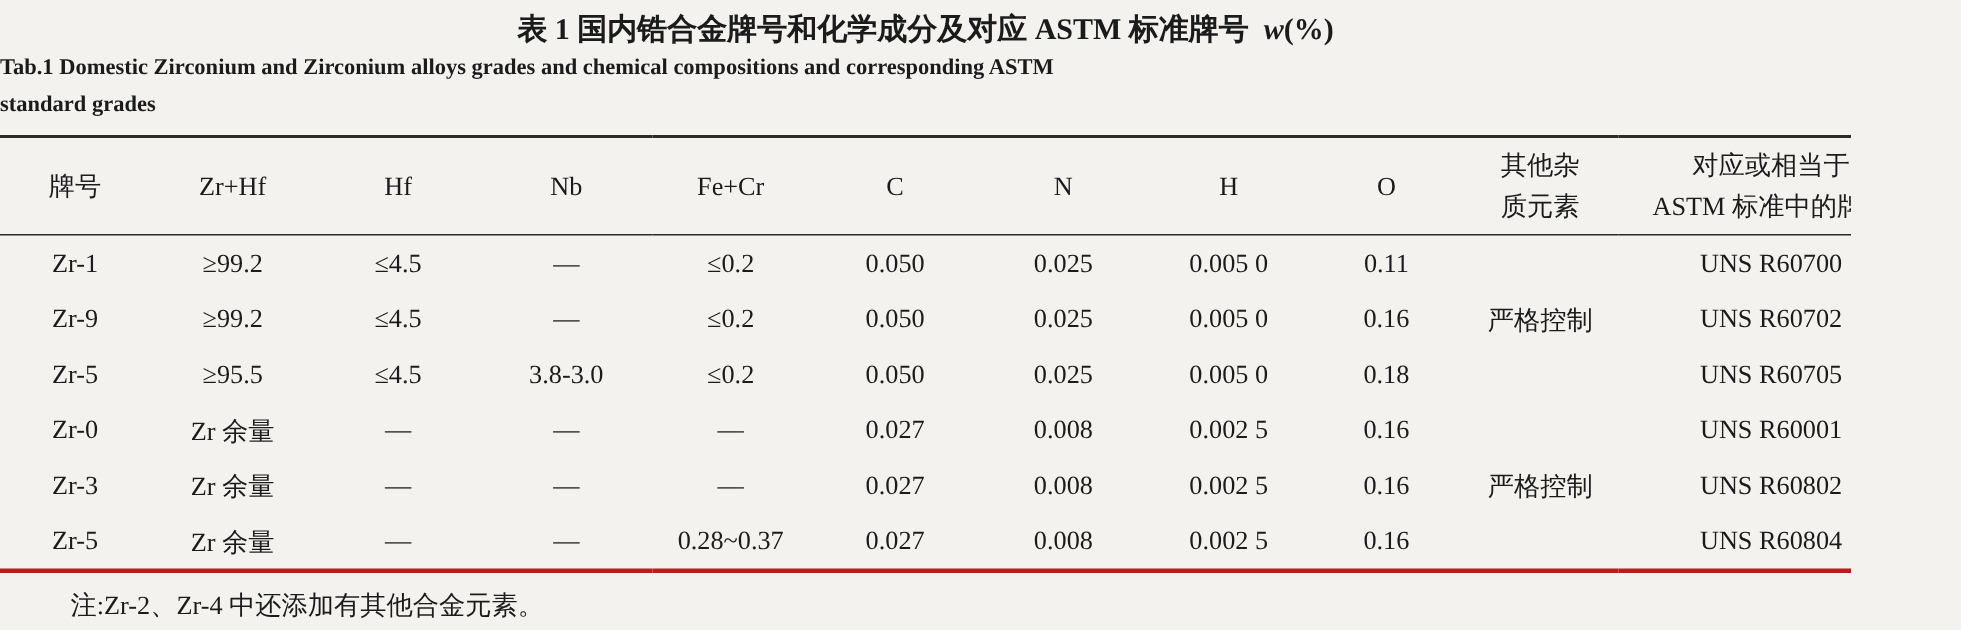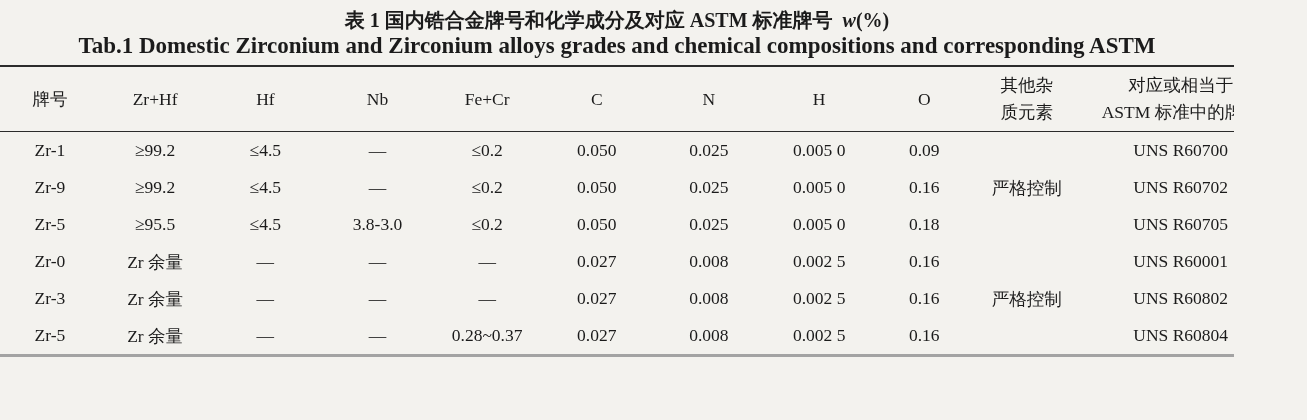--- a/index.html
+++ b/index.html
@@ -22,33 +22,32 @@
     font-size: 20px;
     font-weight: bold;
     line-height: 26px;
     white-space: nowrap;
   }
   .title-cn .w-sym {
     font-style: italic;
     margin-left: 10px;
   }
   .title-en {
-    text-align: center;
-    font-size: 23px;
+    font-size: 15px;
     font-weight: bold;
     line-height: 25px;
     white-space: nowrap;
   }
   table.comp-table {
     width: 1282px;
     margin: 7px auto 0 auto;
     border-collapse: collapse;
     table-layout: fixed;
     border-top: 2px solid #2b2b2b;
-    border-bottom: 3px solid #a3a3a3;
+    border-bottom: 3px solid #b91c1c;
   }
   table.comp-table th {
     font-weight: normal;
     font-size: 17.5px;
     text-align: center;
     vertical-align: middle;
     height: 64px;
     padding: 0;
     border-bottom: 1.5px solid #2b2b2b;
     line-height: 27px;
@@ -70,20 +69,21 @@
 </head>
 <body>
 
 <div class="page">
 
   <div class="title-cn">
     <span>表 1 国内锆合金牌号和化学成分及对应 ASTM 标准牌号</span><span class="w-sym">w</span><span>(%)</span>
   </div>
 
   <div class="title-en">Tab.1 Domestic Zirconium and Zirconium alloys grades and chemical compositions and corresponding ASTM</div>
+  <div class="title-en">standard grades</div>
 
   <table class="comp-table">
     <colgroup>
       <col style="width:7.8%">
       <col style="width:8.6%">
       <col style="width:8.6%">
       <col style="width:8.9%">
       <col style="width:8.2%">
       <col style="width:8.9%">
       <col style="width:8.6%">
@@ -116,21 +116,21 @@
     <tbody>
       <tr>
         <td>Zr-1</td>
         <td>≥99.2</td>
         <td>≤4.5</td>
         <td>—</td>
         <td>≤0.2</td>
         <td>0.050</td>
         <td>0.025</td>
         <td>0.005 0</td>
-        <td>0.09</td>
+        <td>0.11</td>
         <td rowspan="3">严格控制</td>
         <td>UNS R60700</td>
       </tr>
       <tr>
         <td>Zr-9</td>
         <td>≥99.2</td>
         <td>≤4.5</td>
         <td>—</td>
         <td>≤0.2</td>
         <td>0.050</td>
@@ -184,14 +184,15 @@
         <td>0.28~0.37</td>
         <td>0.027</td>
         <td>0.008</td>
         <td>0.002 5</td>
         <td>0.16</td>
         <td>UNS R60804</td>
       </tr>
     </tbody>
   </table>
 
+  <div class="note">注:Zr-2、Zr-4 中还添加有其他合金元素。</div>
 
 </div>
 
 </body></html>

